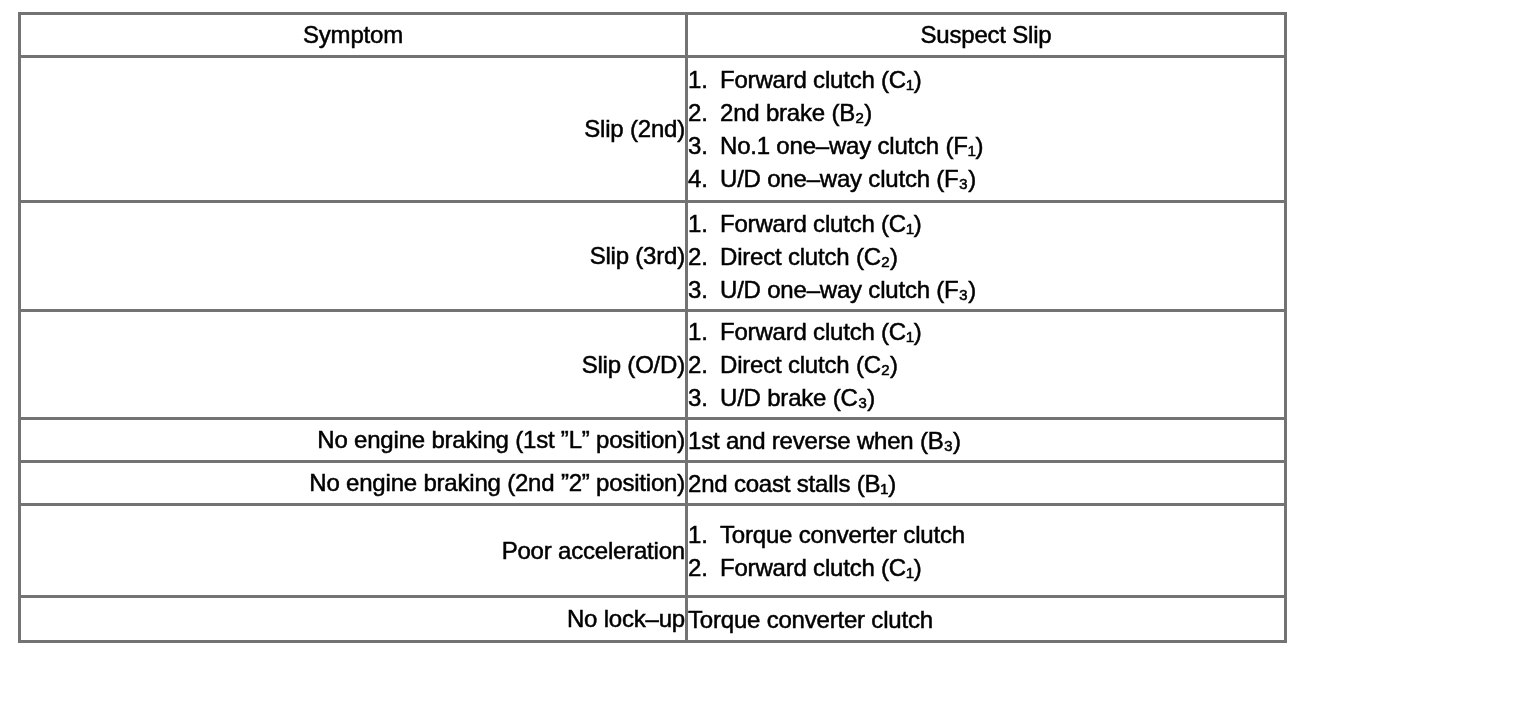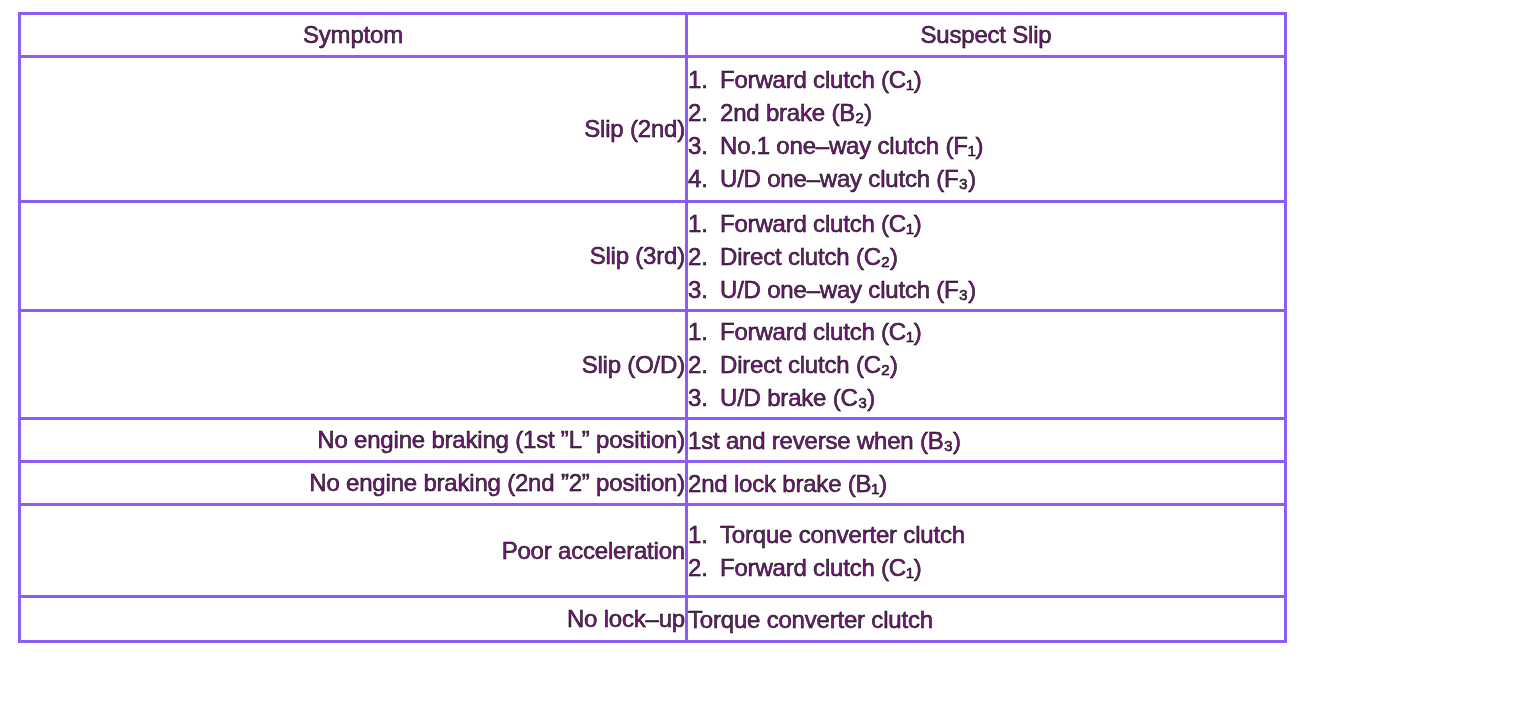--- a/index.html
+++ b/index.html
@@ -23,27 +23,27 @@
   table.diag {
     position: absolute;
     left: 18px;
     top: 12px;
     width: 1266px;
     border-collapse: collapse;
     table-layout: fixed;
   }
   table.diag th,
   table.diag td {
-    border: 3px solid #8b5cf6;
+    border: 3px solid #737373;
     padding: 0;
     font-size: 24px;
     font-weight: 400;
     letter-spacing: -0.2px;
     -webkit-text-stroke: 0.5px #000000;
-    color: #701a75;
+    color: #000000;
     overflow: hidden;
   }
   table.diag th {
     text-align: center;
     vertical-align: middle;
     height: 40px;
   }
   td.symptom-cell {
     text-align: right;
     vertical-align: middle;
@@ -168,21 +168,21 @@
             </div>
           </div>
         </td>
       </tr>
 
       <tr class="r4">
         <td class="symptom-cell">No engine braking (2nd ”2” position)</td>
         <td class="suspect-cell">
           <div class="s-list">
             <div class="s-item">
-              <span class="s-txt">2nd lock brake (B₁)</span>
+              <span class="s-txt">2nd coast stalls (B₁)</span>
             </div>
           </div>
         </td>
       </tr>
 
       <tr class="r5">
         <td class="symptom-cell">Poor acceleration</td>
         <td class="suspect-cell">
           <div class="s-list">
             <div class="s-item">

